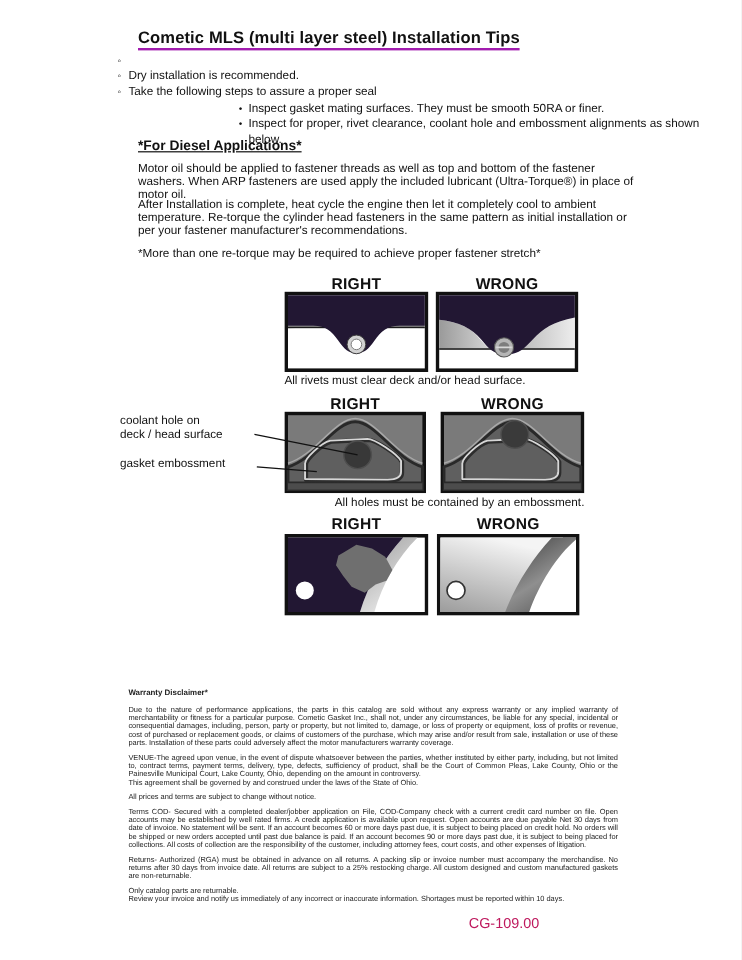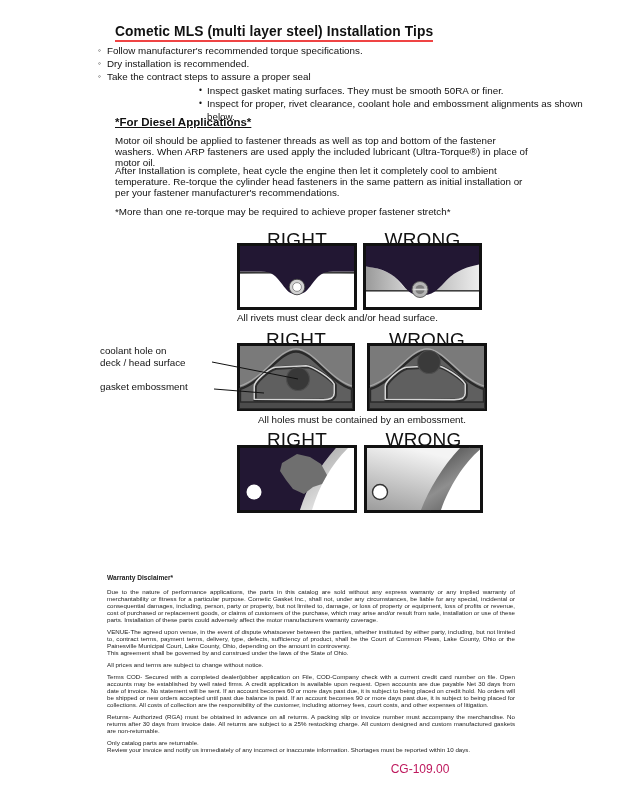--- a/index.html
+++ b/index.html
@@ -3,70 +3,69 @@
 <meta charset="utf-8">
 <style>
   html,body{margin:0;padding:0;background:#e8e8e8;}
   .page{
     position:relative;width:618px;height:800px;background:#ffffff;
     font-family:"Liberation Sans","DejaVu Sans",sans-serif;color:#111;
     overflow:hidden;margin:0 auto;
   }
   .title{
     position:absolute;left:115px;top:24px;font-size:13.8px;font-weight:bold;
-    letter-spacing:.1px;border-bottom:2px solid #ef4444;padding-bottom:1px;
+    letter-spacing:.1px;border-bottom:2px solid #a21caf;padding-bottom:1px;
   }
   .bullets{position:absolute;left:98px;top:44px;width:490px;font-size:9.8px;line-height:13.2px;}
   .b{display:flex;}
   .b .m{width:9px;flex:none;font-size:8.5px;}
   .b.sub{margin-left:101px;}
   .b.sub .m{width:8px;}
   .dh{position:absolute;left:115px;top:116px;font-size:11.5px;font-weight:bold;text-decoration:underline;}
   .body{position:absolute;left:115px;width:420px;font-size:9.8px;line-height:11px;margin:0;}
   .p1{top:135px}.p2{top:165px}.note{top:206px}
-  .lab{position:absolute;font-size:19px;font-weight:400;letter-spacing:.2px;text-align:center;}
+  .lab{position:absolute;font-size:13px;font-weight:700;letter-spacing:.2px;text-align:center;}
   .l-r1r{left:237px;top:229px;width:120px}.l-r1w{left:363px;top:229px;width:119px}
   .l-r2r{left:237px;top:329px;width:118px}.l-r2w{left:367px;top:329px;width:120px}
   .l-r3r{left:237px;top:429px;width:120px}.l-r3w{left:364px;top:429px;width:119px}
   .panel{position:absolute;}
   .pn-r1r{left:237px;top:243px}.pn-r1w{left:363px;top:243px}
   .pn-r2r{left:237px;top:343px}.pn-r2w{left:367px;top:343px}
   .pn-r3r{left:237px;top:445px}.pn-r3w{left:364px;top:445px}
   .cap{position:absolute;font-size:9.8px;line-height:11.5px;color:#111;}
   .cap-r1{left:237px;top:312px;width:260px}
-  .cap-r2{left:237px;top:414px;width:250px;text-align:center}
+  .cap-r2{left:237px;top:414px;width:250px;text-align:right}
   .cap-r3{left:237px;top:517px;width:240px}
   .ann{position:absolute;width:112px;left:100px;font-size:9.8px;line-height:11.5px;}
   .ann1{top:345px}.ann2{top:381px}
   .leaders{position:absolute;left:205px;top:355px;width:100px;height:45px;pointer-events:none;}
   .disc{position:absolute;left:107px;top:574px;width:408px;font-size:6.2px;line-height:7px;
         text-align:justify;color:#222;}
   .disc .h{font-weight:bold;font-size:6.6px;margin:0 0 7px 0;}
   .disc p{margin:0 0 5px 0;white-space:pre-line;}
   .pageno{position:absolute;left:350px;top:762px;width:140px;text-align:center;font-size:12px;color:#be185d;}
 </style>
 </head>
 <body>
 
 <div class="page">
 
   <div class="title">Cometic MLS (multi layer steel) Installation Tips</div>
 
   <div class="bullets">
     <div class="b">
       <span class="m">◦</span>
-      <span>Follow manufacturer's recommended torque specifications.</span>
     </div>
     <div class="b">
       <span class="m">◦</span>
       <span>Dry installation is recommended.</span>
     </div>
     <div class="b">
       <span class="m">◦</span>
-      <span>Take the contract steps to assure a proper seal</span>
+      <span>Take the following steps to assure a proper seal</span>
     </div>
     <div class="b sub">
       <span class="m">•</span>
       <span>Inspect gasket mating surfaces.  They must be smooth 50RA or finer.</span>
     </div>
     <div class="b sub">
       <span class="m">•</span>
       <span>Inspect for proper, rivet clearance, coolant hole and embossment alignments as shown below.</span>
     </div>
   </div>

